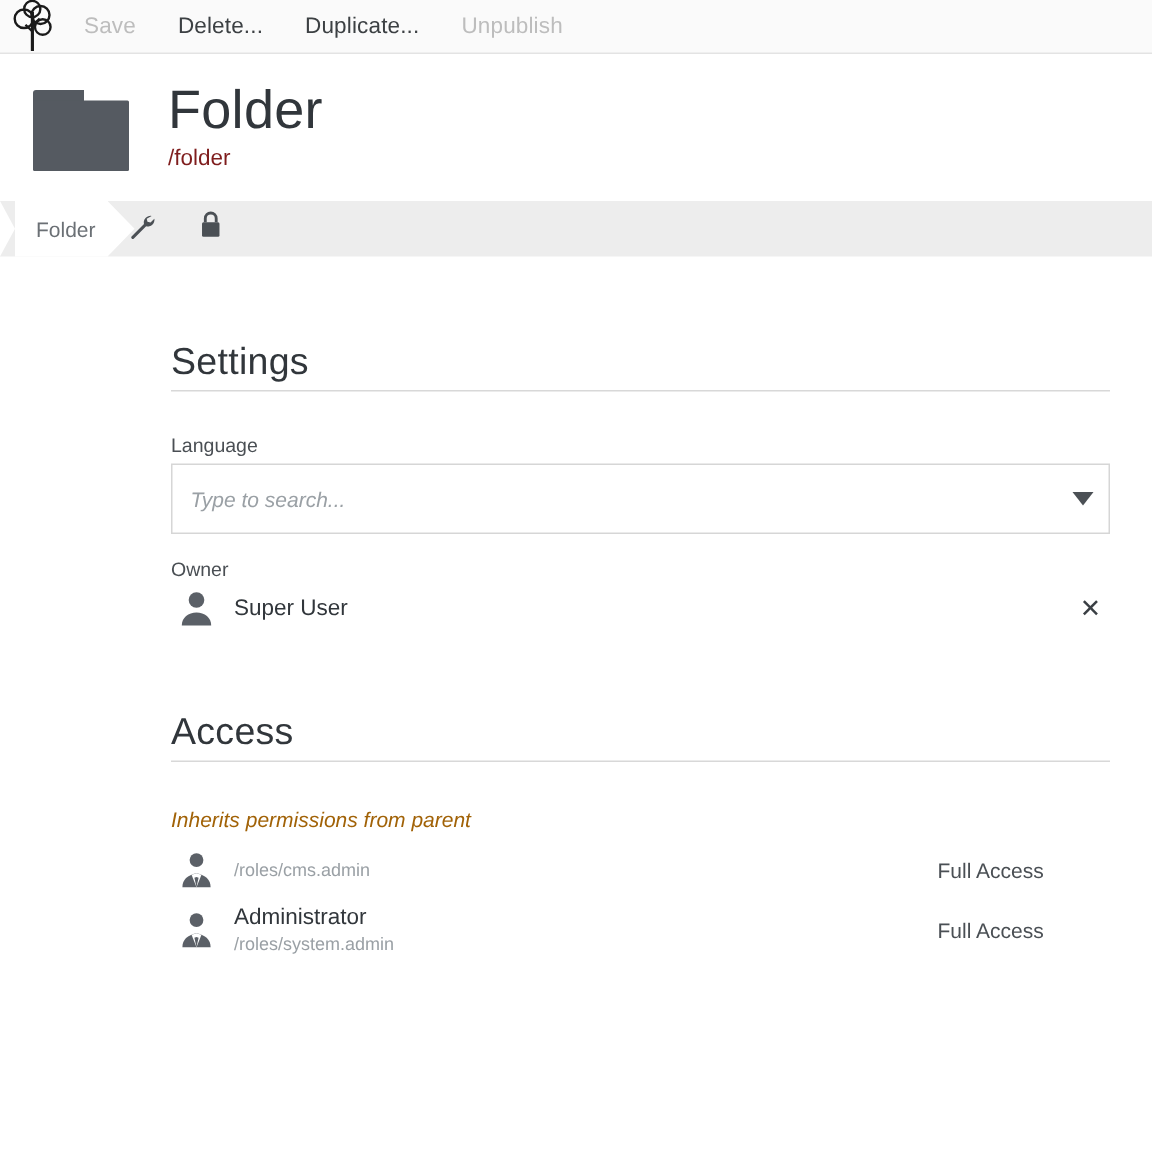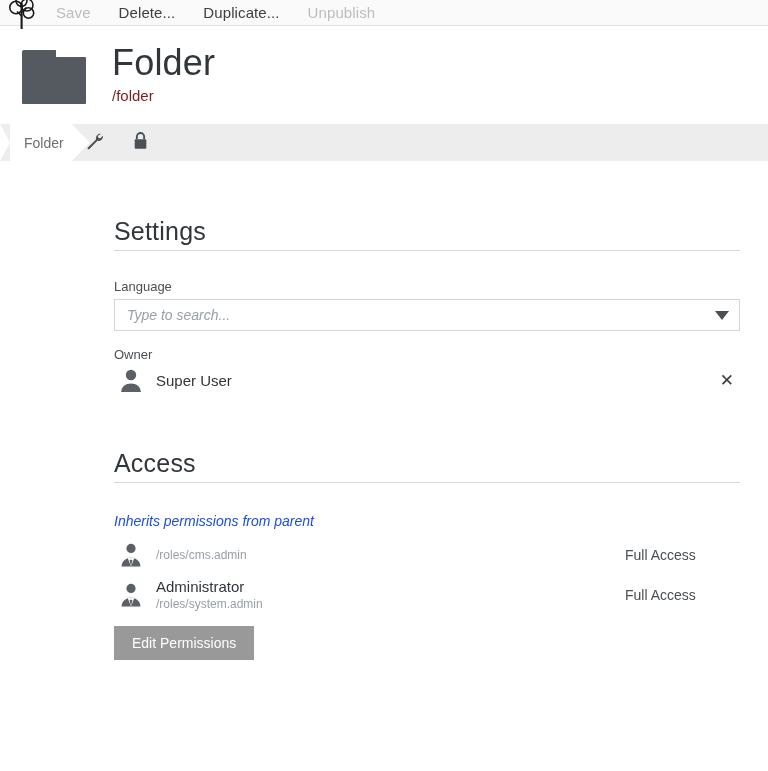--- a/index.html
+++ b/index.html
@@ -11,21 +11,21 @@
     height: 771px;
     background: #ffffff;
     font-family: "Liberation Sans", sans-serif;
     color: #3a3f44;
     overflow: hidden;
     position: relative;
   }
 
   
   .toolbar {
-    height: 26px;
+    height: 36px;
     background: #fafafa;
     border-bottom: 1px solid #e3e3e3;
     display: flex;
     align-items: center;
     box-sizing: border-box;
   }
   .logo {
     width: 42px;
     height: 38px;
     flex: 0 0 42px;
@@ -149,21 +149,21 @@
     border-bottom: 1px solid #d8d8d8;
     padding-bottom: 4px;
     letter-spacing: .2px;
   }
   .field-label {
     font-size: 13px;
     color: #4a4f54;
     margin-bottom: 5px;
   }
   .select-field {
-    height: 32px;
+    height: 47px;
     border: 1px solid #d6d6d6;
     background: #ffffff;
     display: flex;
     align-items: center;
     padding: 0 10px 0 12px;
     box-sizing: border-box;
     justify-content: space-between;
     cursor: pointer;
   }
   .select-placeholder {
@@ -207,21 +207,21 @@
     color: #3a3f44;
     background: none;
     border: 0;
     cursor: pointer;
     font-family: "Liberation Sans", sans-serif;
     padding: 2px 6px;
   }
   .inherit-note {
     font-size: 14px;
     font-style: italic;
-    color: #1d4ed8;
+    color: #a16207;
   }
   .access-label {
     font-size: 14px;
     color: #4a4f54;
     position: absolute;
     left: 511px;
     white-space: nowrap;
   }
   .edit-perm-btn {
     background: #999999;
@@ -356,17 +356,14 @@
       </div>
       <div class="entity-text">
         <div class="entity-name">Administrator</div>
         <div class="entity-path">/roles/system.admin</div>
       </div>
       <div class="access-label">Full Access</div>
     </div>
 
   </div>
 
-  <div class="section" style="margin-top:14px;">
-    <button class="edit-perm-btn">Edit Permissions</button>
-  </div>
 
 </div>
 
 </body></html>

